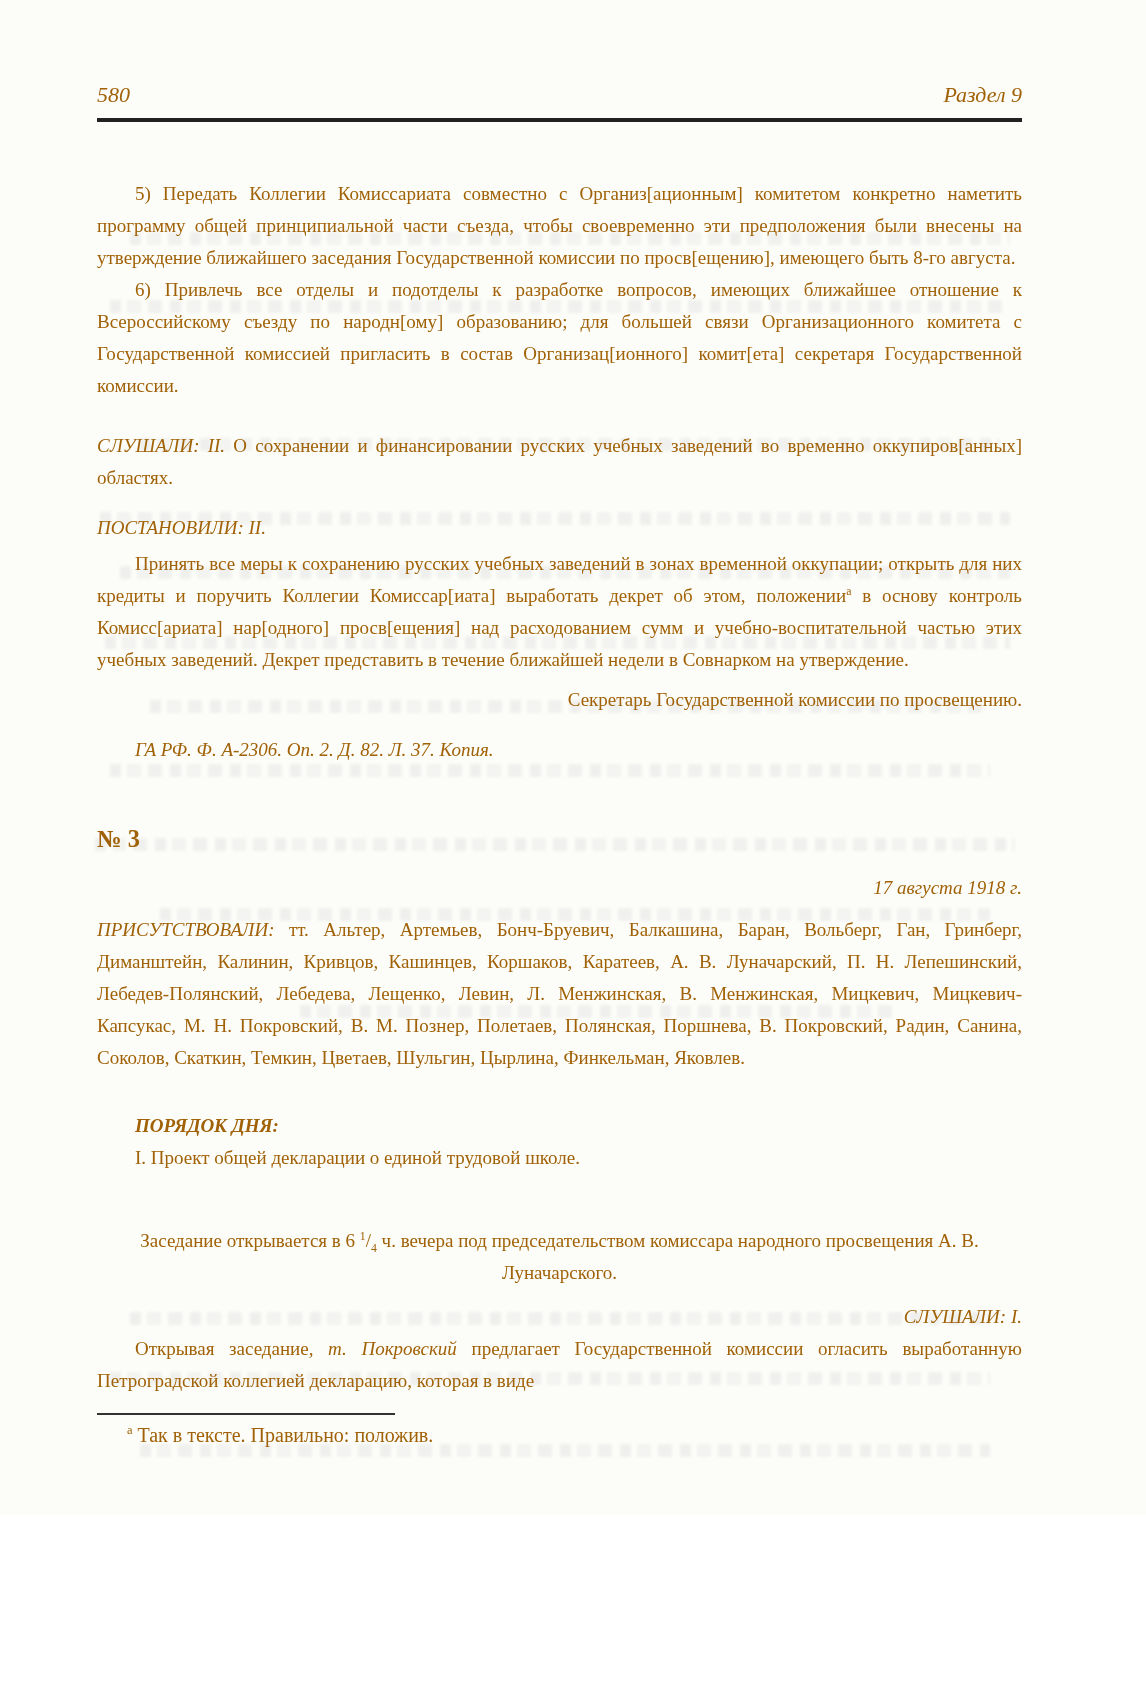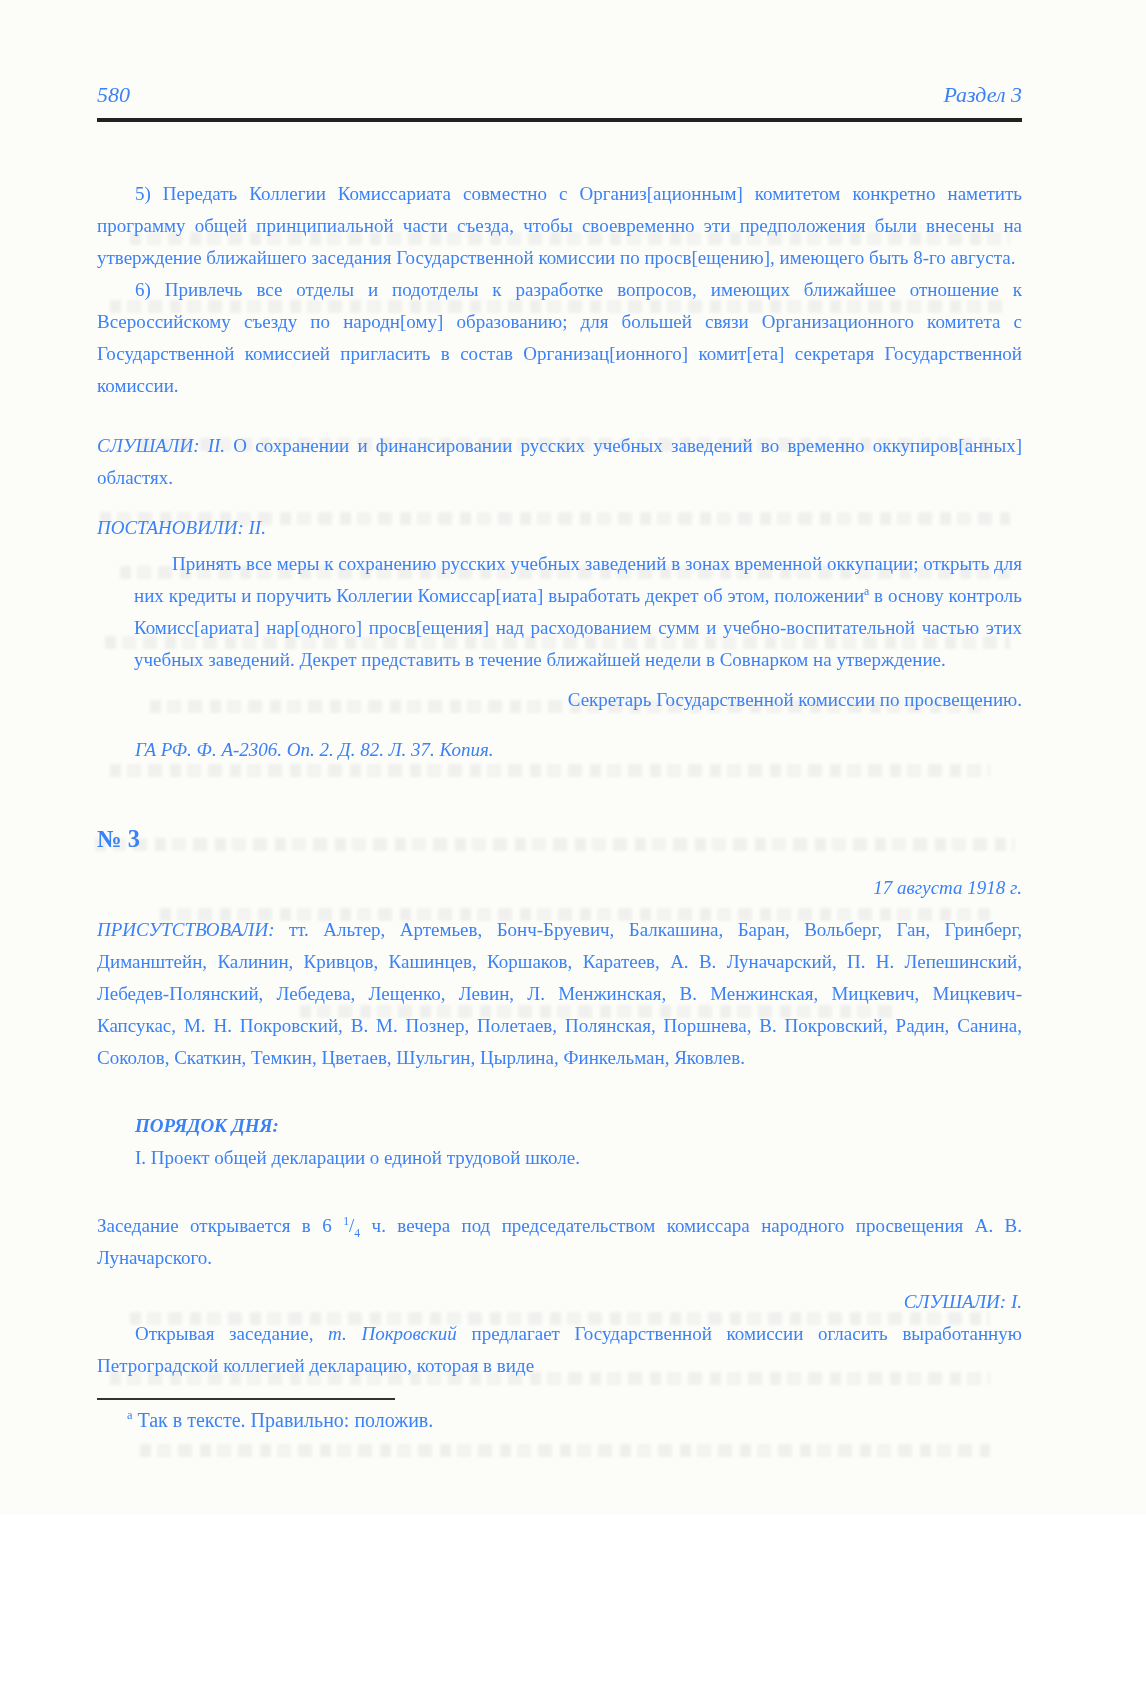--- a/index.html
+++ b/index.html
@@ -1,21 +1,21 @@
 <!DOCTYPE html>
 <html lang="ru"><head>
 <meta charset="utf-8">
 <style>
   html,body{margin:0;padding:0;}
   .page{
     position:relative;
     width:1146px;height:1514px;
     background:#fcfcf9;
     font-family:"Liberation Serif","DejaVu Serif",serif;
-    color:#3b82f6;
+    color:#a16207;
     overflow:hidden;
   }
   
   .ghost-layer{position:absolute;inset:0;z-index:0;pointer-events:none;}
   .ghost{
     position:absolute;height:13px;
     background:repeating-linear-gradient(90deg,
       rgba(110,112,120,.55) 0 11px, transparent 11px 17px,
       rgba(110,112,120,.4) 17px 31px, transparent 31px 38px,
       rgba(110,112,120,.5) 38px 52px, transparent 52px 60px);
@@ -32,29 +32,29 @@
     padding-top:82px;
     font-size:22px;line-height:26px;font-style:italic;
   }
   .head-rule{margin-top:10px;border:0;border-top:4px solid #222;height:0;}
   p{margin:0;font-size:19px;line-height:32px;text-align:justify;}
   .indent{text-indent:38px;}
   .it{font-style:italic;}
   .para5{margin-top:56px;}
   .heard2{margin-top:28px;}
   .resolved-label{margin-top:18px;font-style:italic;}
-  .resolution{margin-top:4px;margin-left:37px;}
+  .resolution{margin-top:4px;}
   .signature{margin-top:8px;text-align:right;}
   .archive{margin-top:18px;font-style:italic;}
   .doc-number{margin-top:56px;font-weight:bold;font-size:24.5px;line-height:34px;text-align:left;}
   .doc-date{margin-top:16px;text-align:right;font-style:italic;}
   .present{margin-top:10px;}
   .agenda-label{margin-top:36px;margin-left:38px;font-weight:bold;font-style:italic;text-align:left;}
   .agenda-item{margin-left:38px;text-align:left;}
-  .opening{margin-top:36px;}
+  .opening{margin-top:51px;text-align:center;}
   .heard1{margin-top:12px;font-style:italic;text-align:right;}
   .fnote-marker{font-size:0.62em;vertical-align:super;line-height:0;}
   .frac sup{font-size:0.62em;vertical-align:super;line-height:0;}
   .frac sub{font-size:0.62em;vertical-align:sub;line-height:0;}
   .footnote-rule{margin:16px 0 0 0;border:0;border-top:2px solid #333;width:298px;height:0;}
   .footnote{margin-top:7px;margin-left:30px;font-size:20px;line-height:27px;text-align:left;}
 </style>
 </head>
 <body>
 
@@ -75,21 +75,21 @@
     <div class="ghost" style="top:1312px;left:130px;width:860px;"></div>
     <div class="ghost" style="top:1372px;left:110px;width:880px;"></div>
     <div class="ghost" style="top:1444px;left:140px;width:850px;"></div>
     <div class="ghost" style="top:1590px;left:430px;width:560px;"></div>
   </div>
 
   <div class="content">
 
     <div class="running-head">
       <span>580</span>
-      <span>Раздел 3</span>
+      <span>Раздел 9</span>
     </div>
     <hr class="head-rule">
 
     <p class="indent para5">5) Передать Коллегии Комиссариата совместно с Организ[ационным] комитетом конкретно наметить программу общей принципиальной части съезда, чтобы своевременно эти предположения были внесены на утверждение ближайшего заседания Государственной комиссии по просв[ещению], имеющего быть 8-го августа.</p>
 
     <p class="indent">6) Привлечь все отделы и подотделы к разработке вопросов, имеющих ближайшее отношение к Всероссийскому съезду по народн[ому] образованию; для большей связи Организационного комитета с Государственной комиссией пригласить в состав Организац[ионного] комит[ета] секретаря Государственной комиссии.</p>
 
     <p class="heard2"><span class="it">СЛУШАЛИ: II.</span><span> О сохранении и финансировании русских учебных заведений во временно оккупиров[анных] областях.</span></p>
 
     <p class="resolved-label">ПОСТАНОВИЛИ: II.</p>

